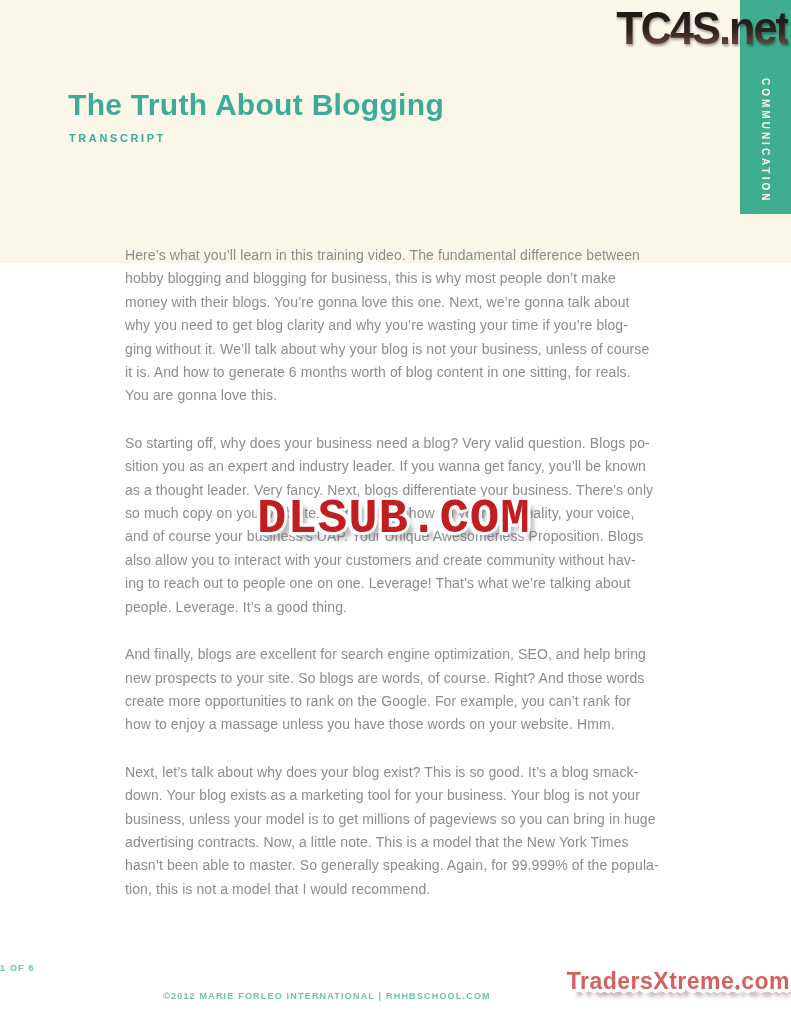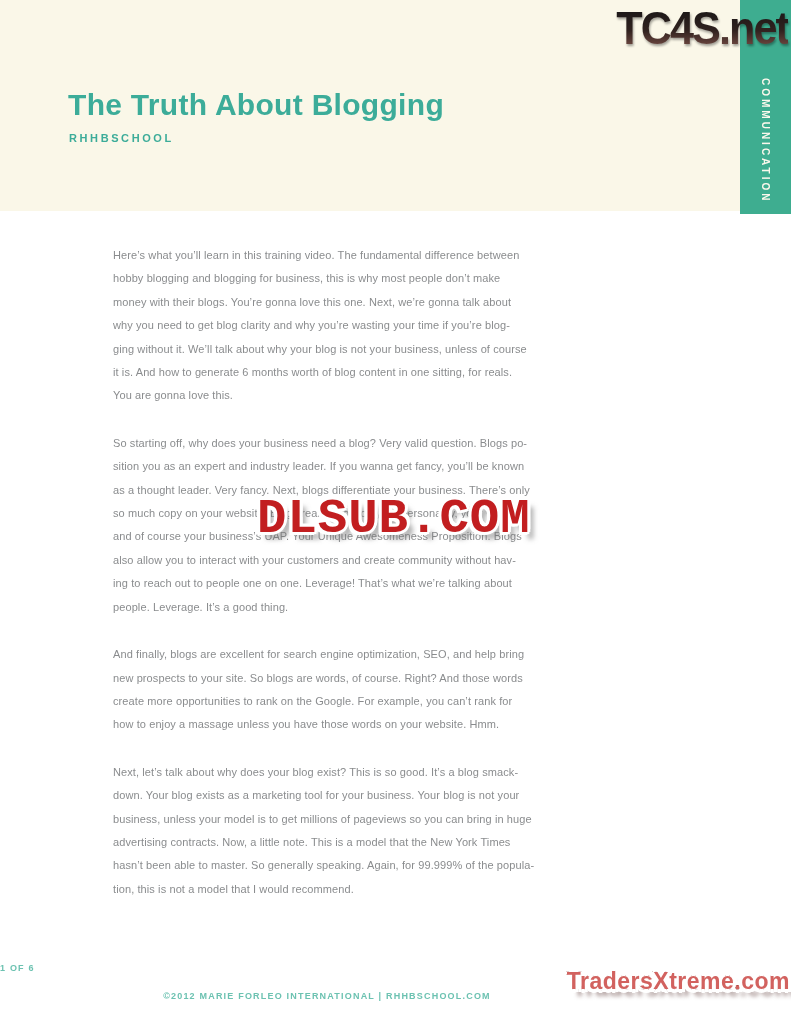--- a/index.html
+++ b/index.html
@@ -16,21 +16,21 @@
   html,body{width:791px;height:1024px;}
   body{
     position:relative;
     width:791px;height:1024px;
     background:#ffffff;
     font-family:"Liberation Sans", sans-serif;
     overflow:hidden;
   }
   .header-band{
     position:absolute;top:0;left:0;
-    width:791px;height:211px;
+    width:791px;height:263px;
     background:var(--header_bg);
   }
   .category-tab{
     position:absolute;top:0;left:740px;
     width:51px;height:214px;
     background:var(--sidebar);
   }
   .category-label{
     position:absolute;top:78px;left:50%;
     transform:translateX(-50%);
@@ -50,26 +50,26 @@
     position:absolute;left:69px;top:132px;
     font-size:11px;font-weight:bold;
     letter-spacing:2.6px;
     color:var(--accent);
   }
   .content-area{
     position:absolute;left:113px;top:244px;
     width:600px;
   }
   .para{
-    font-size:11px;
+    font-size:14px;
     line-height:23.4px;
     letter-spacing:0.1px;
     color:var(--body_text);
     white-space:pre-line;
-    margin:0 0 24px 0;
+    margin:0 0 24px 12px;
   }
   .page-number{
     position:absolute;top:963px;left:0;
     width:791px;text-align:left;
     font-size:9px;font-weight:bold;
     letter-spacing:1.2px;
     color:var(--footer_text);
   }
   .copyright-line{
     position:absolute;top:991px;left:0;
@@ -117,21 +117,21 @@
       -3px -3px 0 #fff, 3px -3px 0 #fff, -3px 3px 0 #fff, 3px 3px 0 #fff,
       6px 7px 4px rgba(70,30,25,0.55);
     z-index:30;
   }
 </style>
 </head>
 <body>
 
 <div class="header-band">
   <h1 class="page-title">The Truth About Blogging</h1>
-  <div class="page-subtitle">RHHBSCHOOL</div>
+  <div class="page-subtitle">TRANSCRIPT</div>
 </div>
 
 <div class="category-tab">
   <span class="category-label">COMMUNICATION</span>
 </div>
 
 <div class="content-area">
   <p class="para">Here’s what you’ll learn in this training video. The fundamental difference between
 hobby blogging and blogging for business, this is why most people don’t make
 money with their blogs. You’re gonna love this one. Next, we’re gonna talk about

